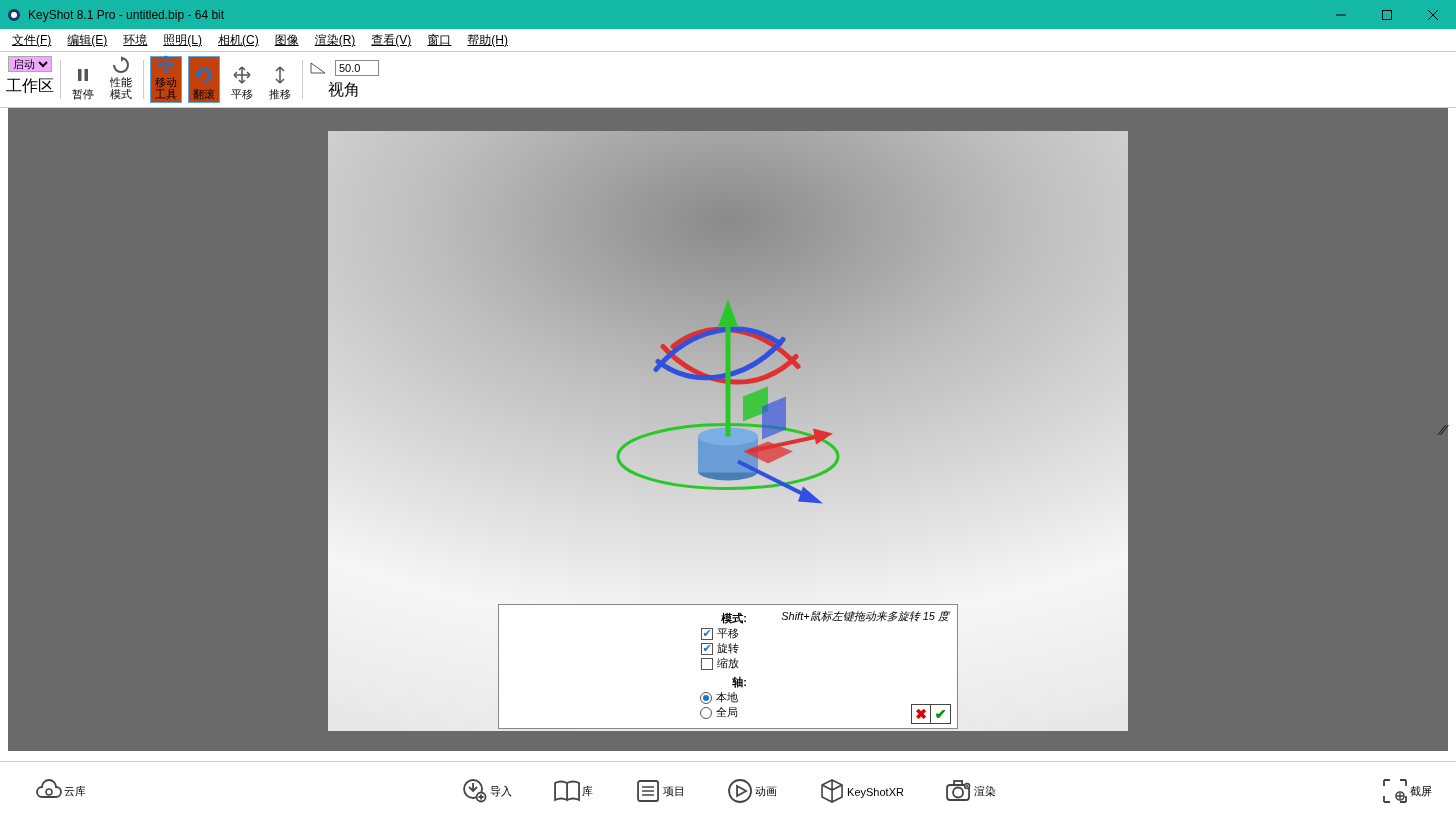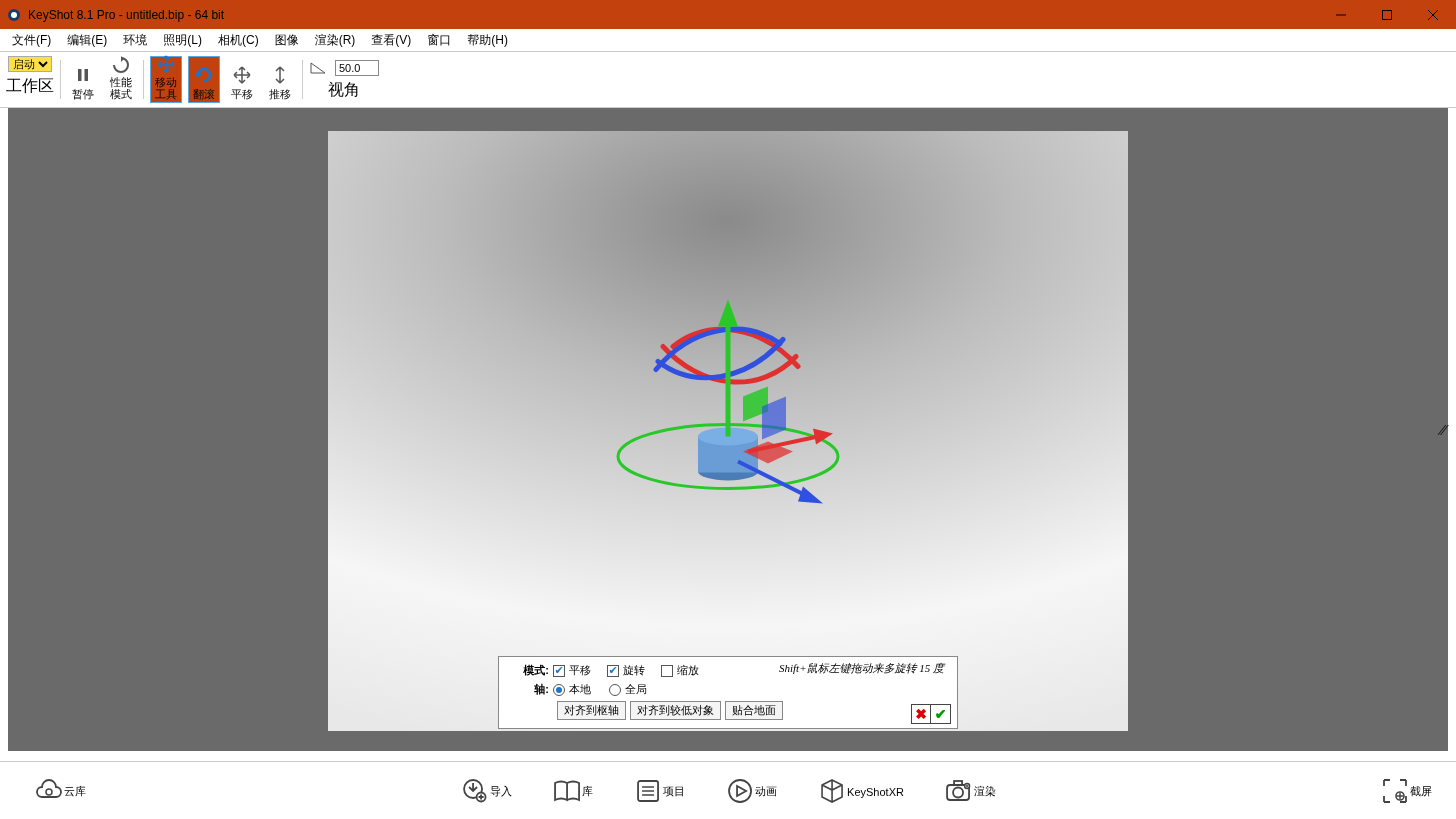--- a/index.html
+++ b/index.html
@@ -1,59 +1,59 @@
 <!DOCTYPE html>
 <html><head>
 <meta charset="utf-8">
 <style>
 * { margin: 0; padding: 0; box-sizing: border-box; font-family: "Microsoft YaHei", "SimSun", sans-serif; }
 body { width: 1456px; height: 819px; background: #fff; overflow: hidden; position: relative; }
 
 
-.titlebar { height: 30px; background: #c2410c; border-bottom: 1px solid #fff; display: flex; align-items: center; padding: 0 6px; position: relative; }
+.titlebar { height: 30px; background: #14b8a6; border-bottom: 1px solid #fff; display: flex; align-items: center; padding: 0 6px; position: relative; }
 .titlebar .appicon { width: 16px; height: 16px; margin-right: 6px; }
 .titlebar .title { font-size: 12px; color: #000; }
 .titlebar .win-controls { position: absolute; right: 0; top: 0; display: flex; height: 30px; }
 .titlebar .win-controls div { width: 46px; display: flex; align-items: center; justify-content: center; cursor: pointer; }
 .titlebar .win-controls svg { width: 10px; height: 10px; }
 
 
 .menubar { height: 22px; display: flex; align-items: center; padding: 0 4px; border-bottom: 1px solid #ccc; }
-.menubar .menu-item { font-size: 12px; padding: 2px 8px; cursor: pointer; }
+.menubar .menu-item { font-size: 12px; padding: 2px 8px; cursor: pointer; text-decoration: underline; }
 
 
 .toolbar { height: 56px; display: flex; align-items: stretch; padding: 4px 6px; gap: 6px; border-bottom: 1px solid #ccc; }
 .tb-block { display: flex; flex-direction: column; align-items: center; justify-content: flex-end; padding: 2px 4px; cursor: pointer; border: 1px solid transparent; }
 .tb-block.active { background: #c2410c; border: 1px solid #5ba7e4; }
 .tb-block .ico { width: 22px; height: 22px; display: flex; align-items: center; justify-content: center; font-size: 16px; color: #555; }
 .tb-block .lbl { font-size: 11px; margin-top: 2px; text-align: center; line-height: 1.1; }
 .tb-sep { width: 1px; background: #ccc; margin: 4px 0; }
 .tb-dd { display: flex; flex-direction: column; align-items: center; }
-.tb-dd select { font-size: 11px; margin-bottom: 4px; border: 1px solid #aaa; background:#fde047;}
+.tb-dd select { font-size: 11px; margin-bottom: 4px; border: 1px solid #aaa; background:#f0abfc;}
 .tb-angle { display: flex; align-items: center; gap: 8px; height: 24px; }
 .tb-angle input { width: 44px; font-size: 11px; border: 1px solid #888; padding: 1px 3px; }
 .tb-angle .aico { width: 18px; height: 14px; }
 
 
 .viewport-wrap { position: absolute; top: 108px; left: 8px; right: 8px; bottom: 68px; background: #6a6a6a; }
 .viewport { position: absolute; left: 50%; transform: translateX(-50%); top: 23px; width: 800px; height: 600px; background: radial-gradient(ellipse 120% 90% at 50% 15%, #8a8a8a 0%, #bcbcbc 30%, #f6f6f6 75%, #e8e8e8 100%); overflow: hidden; }
 .gizmo { position: absolute; left: 50%; top: 50%; transform: translate(-50%,-55%); width: 260px; height: 290px; }
 .resize-grip { position:absolute; right:2px; top:50%; transform:translateY(-50%); color:#111; font-size:14px; font-style:italic;}
 
 
 .tool-panel { position: absolute; left: 50%; transform: translateX(-50%); bottom: 2px; width: 460px; background: #fff; border: 1px solid #888; padding: 6px 8px 4px 8px; font-size: 11px; }
-.tool-panel .row { display: flex; align-items: center; margin-bottom: 4px; }
+.tool-panel .row { display: flex; align-items: center; margin-bottom: 4px; flex-direction: column; }
 .tool-panel .label { width: 46px; text-align: right; font-weight: bold; padding-right: 4px; }
 .tool-panel .chk { display: flex; align-items: center; margin-right: 16px; gap: 4px; cursor: pointer; }
 .tool-panel .chk .box { width: 12px; height: 12px; border: 1px solid #555; display: flex; align-items: center; justify-content: center; background:#fff;}
 .tool-panel .chk .box.on::after { content: "✔"; font-size: 11px; color: #1a75d1; line-height: 1; }
 .tool-panel .rad { display: flex; align-items: center; margin-right: 18px; gap: 4px; cursor: pointer; }
 .tool-panel .rad .dot { width: 12px; height: 12px; border: 1px solid #555; border-radius: 50%; display: flex; align-items: center; justify-content: center; background:#fff;}
 .tool-panel .rad .dot.on::after { content: ""; width: 6px; height: 6px; background: #1a75d1; border-radius: 50%; }
-.tool-panel .hint { position: absolute; top: 4px; right: 8px; width: 170px; text-align: left; font-style: italic; font-family: Liberation Serif, serif; line-height: 1.3; }
+.tool-panel .hint { position: absolute; top: 4px; right: 8px; width: 170px; text-align: right; font-style: italic; font-family: Liberation Sans, sans-serif; line-height: 1.3; }
 .tool-panel input[type=text] { border: 1px solid #888; padding: 1px 4px; font-size: 11px; font-style: italic; font-family: "SimSun", serif; }
 .tool-panel button { font-size: 11px; border: 1px solid #888; background: #f4f4f4; padding: 1px 6px; cursor: pointer; }
 .tool-panel .actions { display: flex; gap: 4px; margin-left: 50px; }
 .tool-panel .confirm { position: absolute; right: 6px; bottom: 4px; display: flex; gap: 0; }
 .tool-panel .confirm .cbtn { width: 20px; height: 20px; border: 1px solid #444; display: flex; align-items: center; justify-content: center; font-weight: bold; font-size: 14px; cursor: pointer; background:#fff;}
 .tool-panel .confirm .cancel { color: #d00; }
 .tool-panel .confirm .ok { color: #090; border-left:none;}
 
 
 .bottombar { position: absolute; bottom: 0; left: 0; right: 0; height: 58px; border-top: 1px solid #ccc; display: flex; align-items: center; background:#fff;}
@@ -237,25 +237,20 @@
         <span class="label">轴:</span>
         <span class="rad">
             <span class="dot on"></span>
             <span>本地</span>
           </span>
         <span class="rad">
             <span class="dot"></span>
             <span>全局</span>
           </span>
       </div>
-      <div class="row actions">
-        <button>对齐到枢轴</button>
-        <button>对齐到较低对象</button>
-        <button>贴合地面</button>
-      </div>
       <div class="confirm">
         <span class="cbtn cancel">✖</span>
         <span class="cbtn ok">✔</span>
       </div>
     </div>
   </div>
   <span class="resize-grip">⁄⁄</span>
 </div>
 
 <div class="bottombar">

